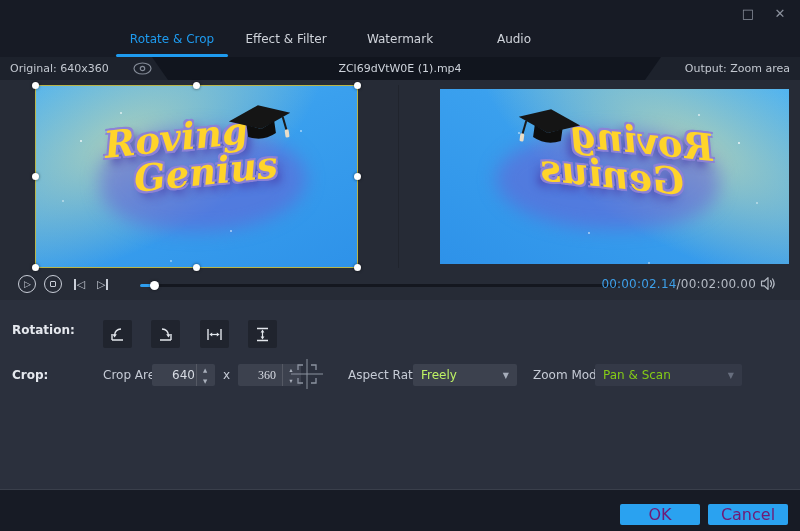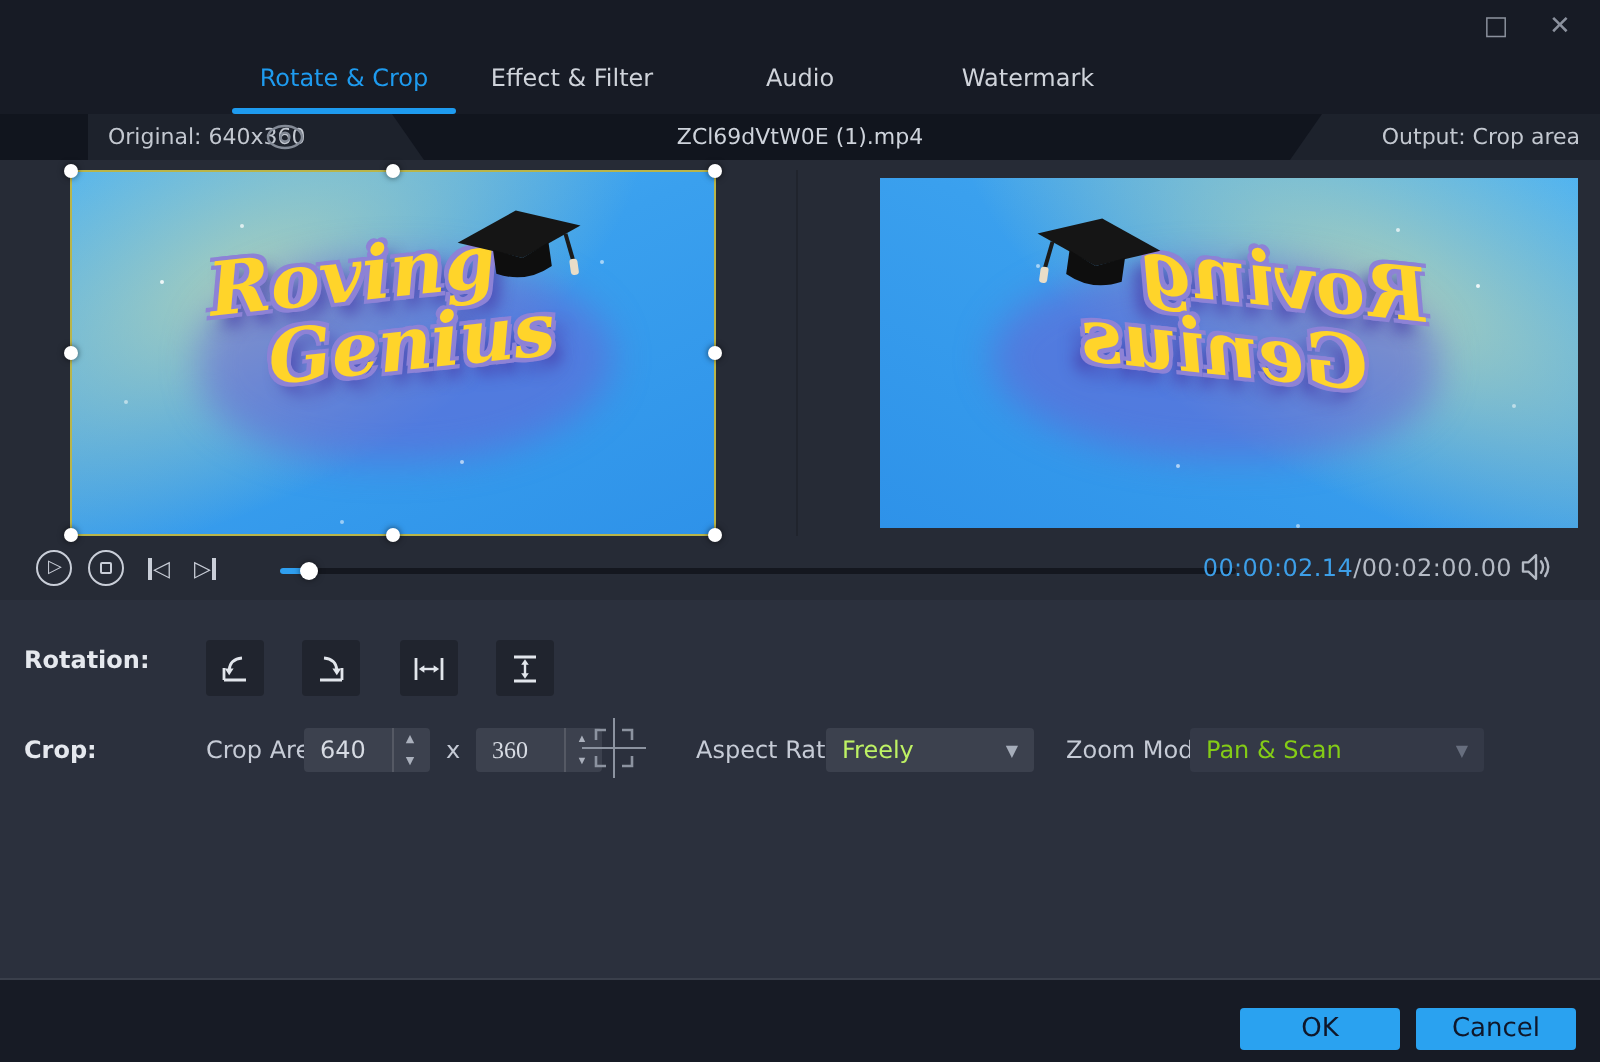--- a/index.html
+++ b/index.html
@@ -16,21 +16,21 @@
   .win-btn { cursor:default; width:16px; text-align:center; }
   .tabs { position:absolute; left:115px; bottom:0; display:flex; height:37px; }
   .tab { width:114px; height:37px; display:flex; align-items:center; justify-content:center;
          color:#cfd3da; font-size:12px; position:relative; }
   .tab.active { color:#1e9bef; }
   .tab.active::after { content:""; position:absolute; left:1px; right:1px; bottom:0; height:3px; background:#1e9bef; border-radius:2px; }
   .tab.disabled { color:#596070; }
   
   .strip { position:absolute; left:0; top:57px; width:800px; height:23px; background:#11151e; }
   .strip-tab-left { position:absolute; left:0; top:0; width:170px; height:23px; background:#1d222c;
-        clip-path:polygon(0 0, 152px 0, 168px 100%, 0 100%); display:flex; align-items:center;margin-left:44px; }
+        clip-path:polygon(0 0, 152px 0, 168px 100%, 0 100%); display:flex; align-items:center; }
   .strip-tab-right { position:absolute; right:0; top:0; width:155px; height:23px; background:#1d222c;
         clip-path:polygon(16px 0, 100% 0, 100% 100%, 0 100%); display:flex; align-items:center; justify-content:flex-end; }
   .strip-label { font-size:11px; color:#c3c8d0; padding:0 10px; white-space:nowrap; }
   .eye { position:absolute; left:133px; top:5px; }
   .filename { position:absolute; left:0; right:0; top:0; height:23px; text-align:center; line-height:23px;
         font-size:11px; color:#ced3db; pointer-events:none; }
   
   .preview-divider { position:absolute; left:398px; top:85px; width:1px; height:183px; background:#20242d; }
   .video-box { position:absolute; overflow:visible; }
   .vb-left  { left:35px;  top:85px; width:323px; height:183px; }
@@ -80,67 +80,67 @@
   .time .cur { color:#3d9fe8; } .time .tot { color:#b4bac4; }
   .volume { position:absolute; left:760px; top:276px; }
   
   .panel { position:absolute; left:0; top:300px; width:800px; height:189px; background:#2b303d; }
   .row-label { position:absolute; font-size:12px; font-weight:bold; color:#e5e8ee; }
   .plain-label { position:absolute; font-size:12px; color:#c6cbd6; }
   .sq-btn { position:absolute; width:29px; height:28px; background:#20242e; border-radius:2px;
     display:flex; align-items:center; justify-content:center; }
   .num-input { position:absolute; width:63px; height:22px; background:#3c414e; border-radius:2px; display:flex; }
   .num-input input { width:44px; height:100%; background:transparent; border:0; outline:0; color:#d7dbe3;
-    font-size:12px; padding-left:8px; font-family:inherit; }
+    font-size:12px; padding-left:20px; font-family:inherit; }
   .spin { width:17px; border-left:1px solid rgba(255,255,255,.13); display:flex; flex-direction:column; }
   .spin span { flex:1; font-size:5.5px; color:#aab0bc; display:flex; align-items:center; justify-content:center; }
   .dropdown { position:absolute; height:22px; background:#3c414e; border-radius:2px;
     display:flex; align-items:center; justify-content:space-between; padding:0 8px; }
   .dropdown .dd-val { font-size:12px; color:#bef264; }
   .dropdown .dd-arrow { font-size:8px; color:#a6adba; }
   .dropdown.disabled { background:#343947; }
   .dropdown.disabled .dd-val { color:#84cc16; }
   .dropdown.disabled .dd-arrow { color:#676e7e; }
   
   .footer { position:absolute; left:0; top:489px; width:800px; height:42px; background:#171b25; border-top:1px solid #3a3f4b; }
   .blue-btn { position:absolute; top:14px; width:80px; height:21px; background:#2aa2f0; border-radius:2px;
-    color:#0f172a; font-size:13px; display:flex; align-items:center; justify-content:center; }
+    color:#701a75; font-size:16px; display:flex; align-items:center; justify-content:center; }
   .btn-ok { left:620px; } .btn-cancel { left:708px; }
 </style>
 </head>
 <body>
 
 <div id="app">
 
   <div class="header">
     <div class="win-controls">
       <span class="win-btn">□</span>
       <span class="win-btn">✕</span>
     </div>
     <div class="tabs">
       <div class="tab active">Rotate &amp; Crop</div>
       <div class="tab">Effect &amp; Filter</div>
+      <div class="tab">Watermark</div>
       <div class="tab">Audio</div>
-      <div class="tab">Watermark</div>
     </div>
   </div>
 
   <div class="strip">
     <div class="strip-tab-left">
       <span class="strip-label">Original: 640x360</span>
     </div>
     <span class="eye">
       <svg width="19" height="13" viewBox="0 0 19 13">
         <ellipse cx="9.5" cy="6.5" rx="8.5" ry="5.5" fill="none" stroke="#838a96" stroke-width="1.2"></ellipse>
         <circle cx="9.5" cy="6.5" r="2.2" fill="none" stroke="#838a96" stroke-width="1.2"></circle>
       </svg>
     </span>
     <div class="filename">ZCl69dVtW0E (1).mp4</div>
     <div class="strip-tab-right">
-      <span class="strip-label">Output: Crop area</span>
+      <span class="strip-label">Output: Zoom area</span>
     </div>
   </div>
 
   <div class="preview-divider"></div>
 
   <div class="video-box vb-left">
     <div class="scene">
       <div class="beam"></div>
       <div class="blob"></div>
       <div class="sparkle"></div>

